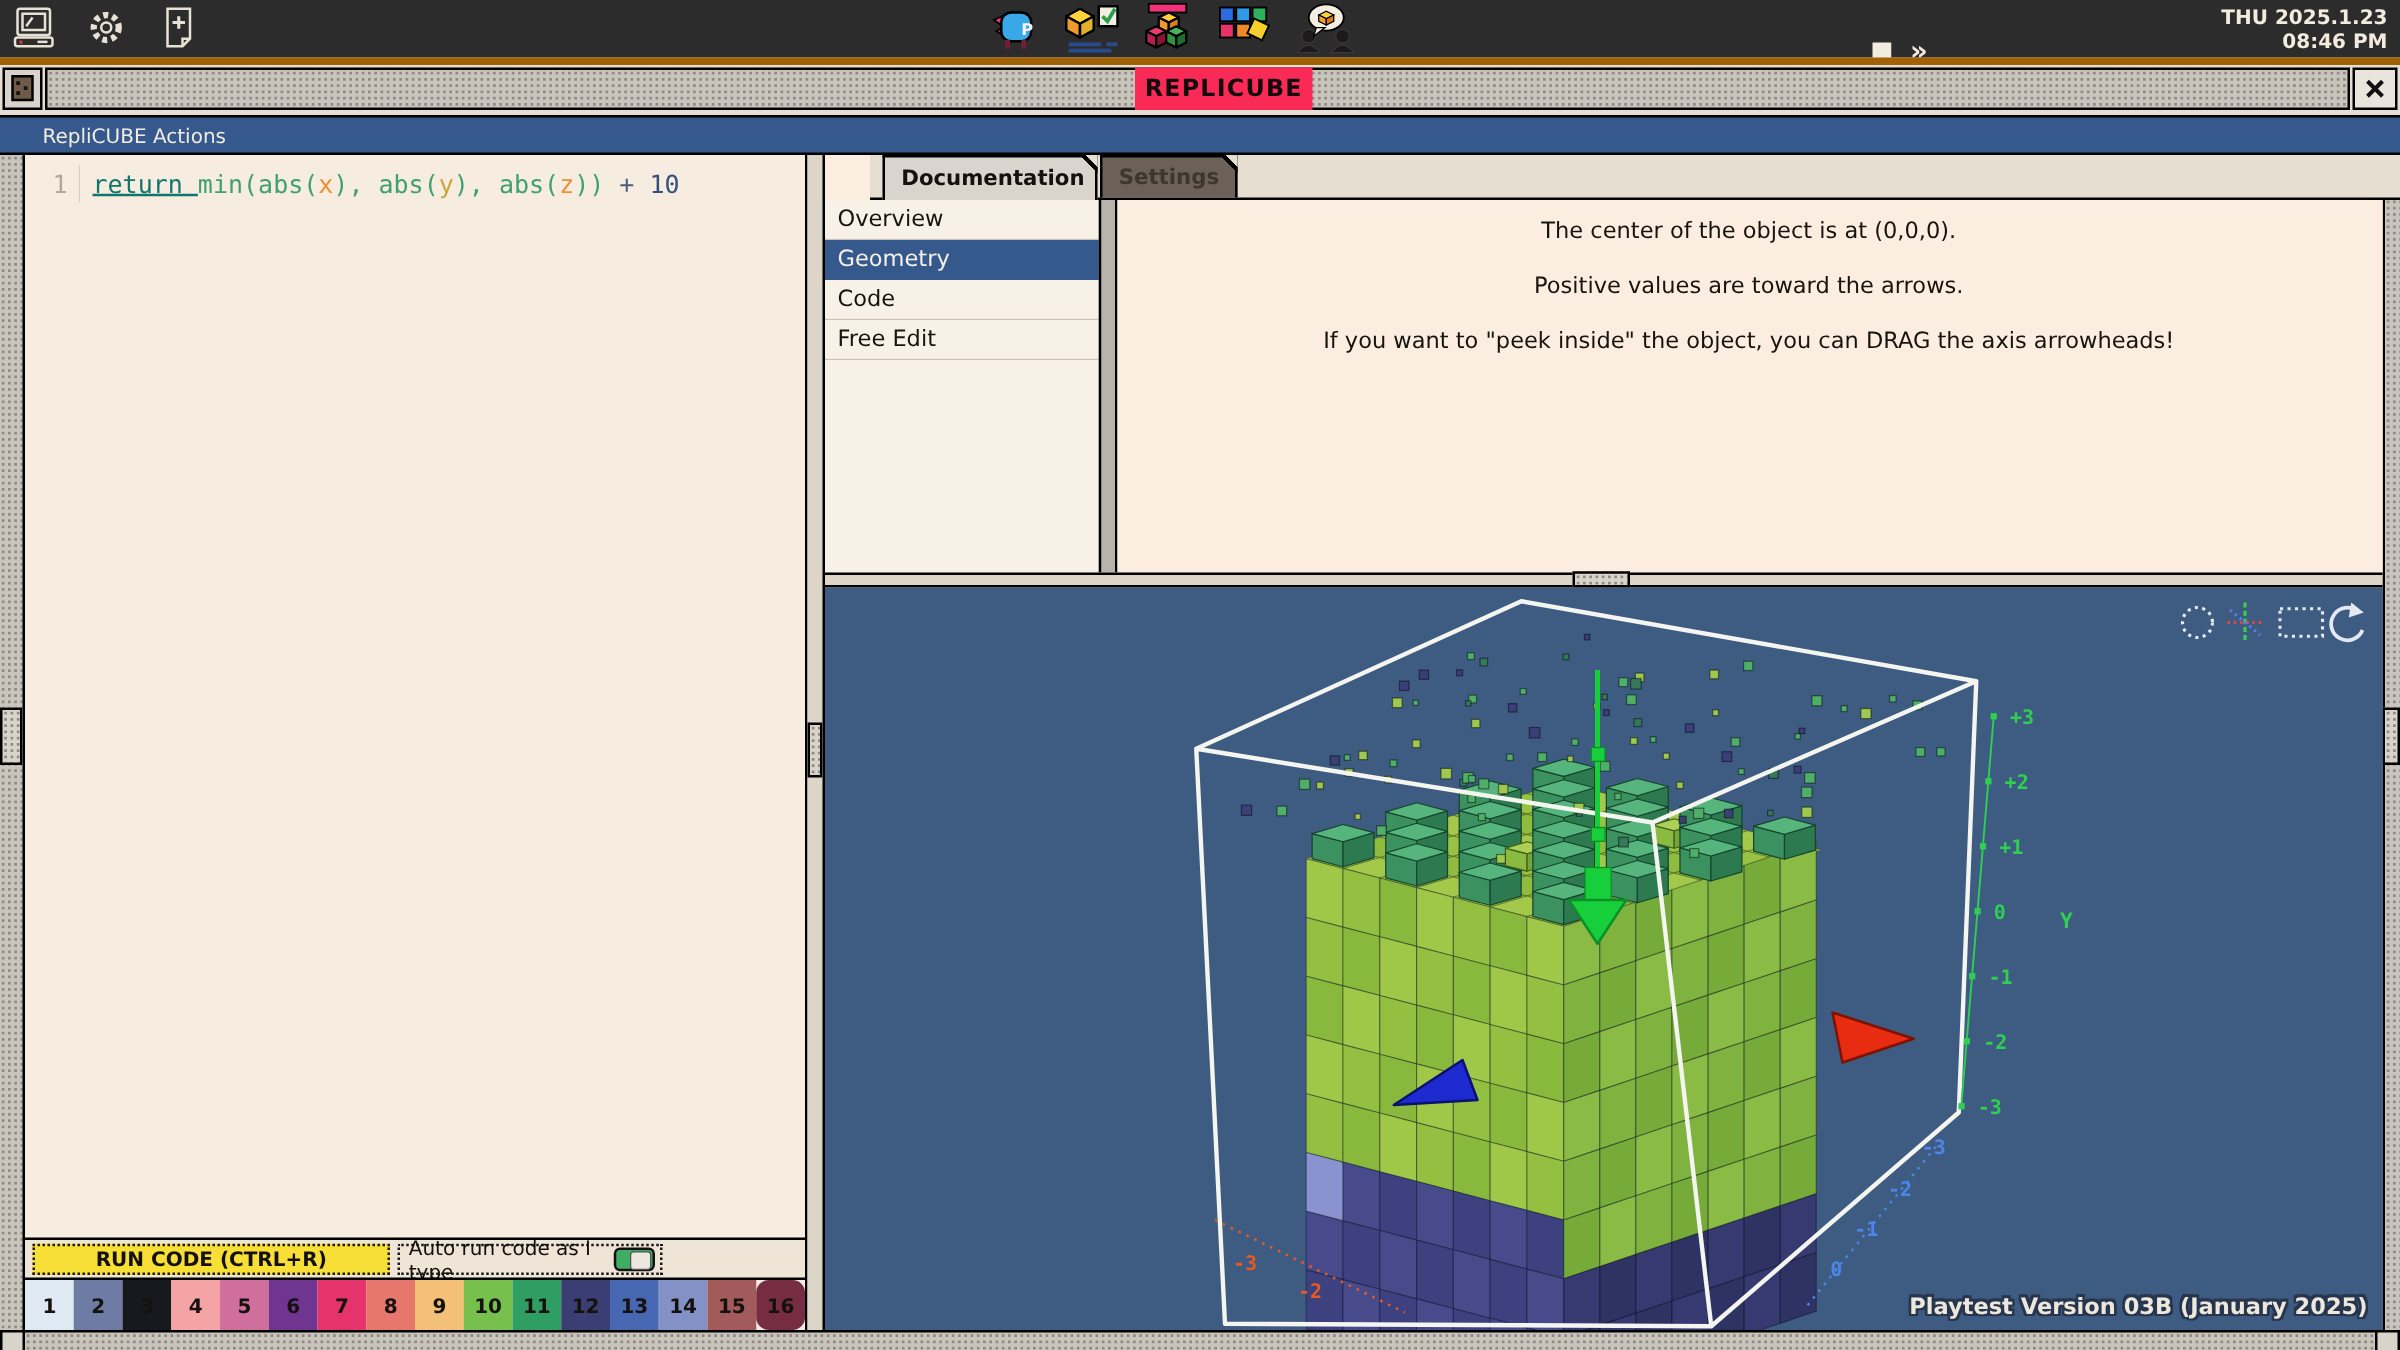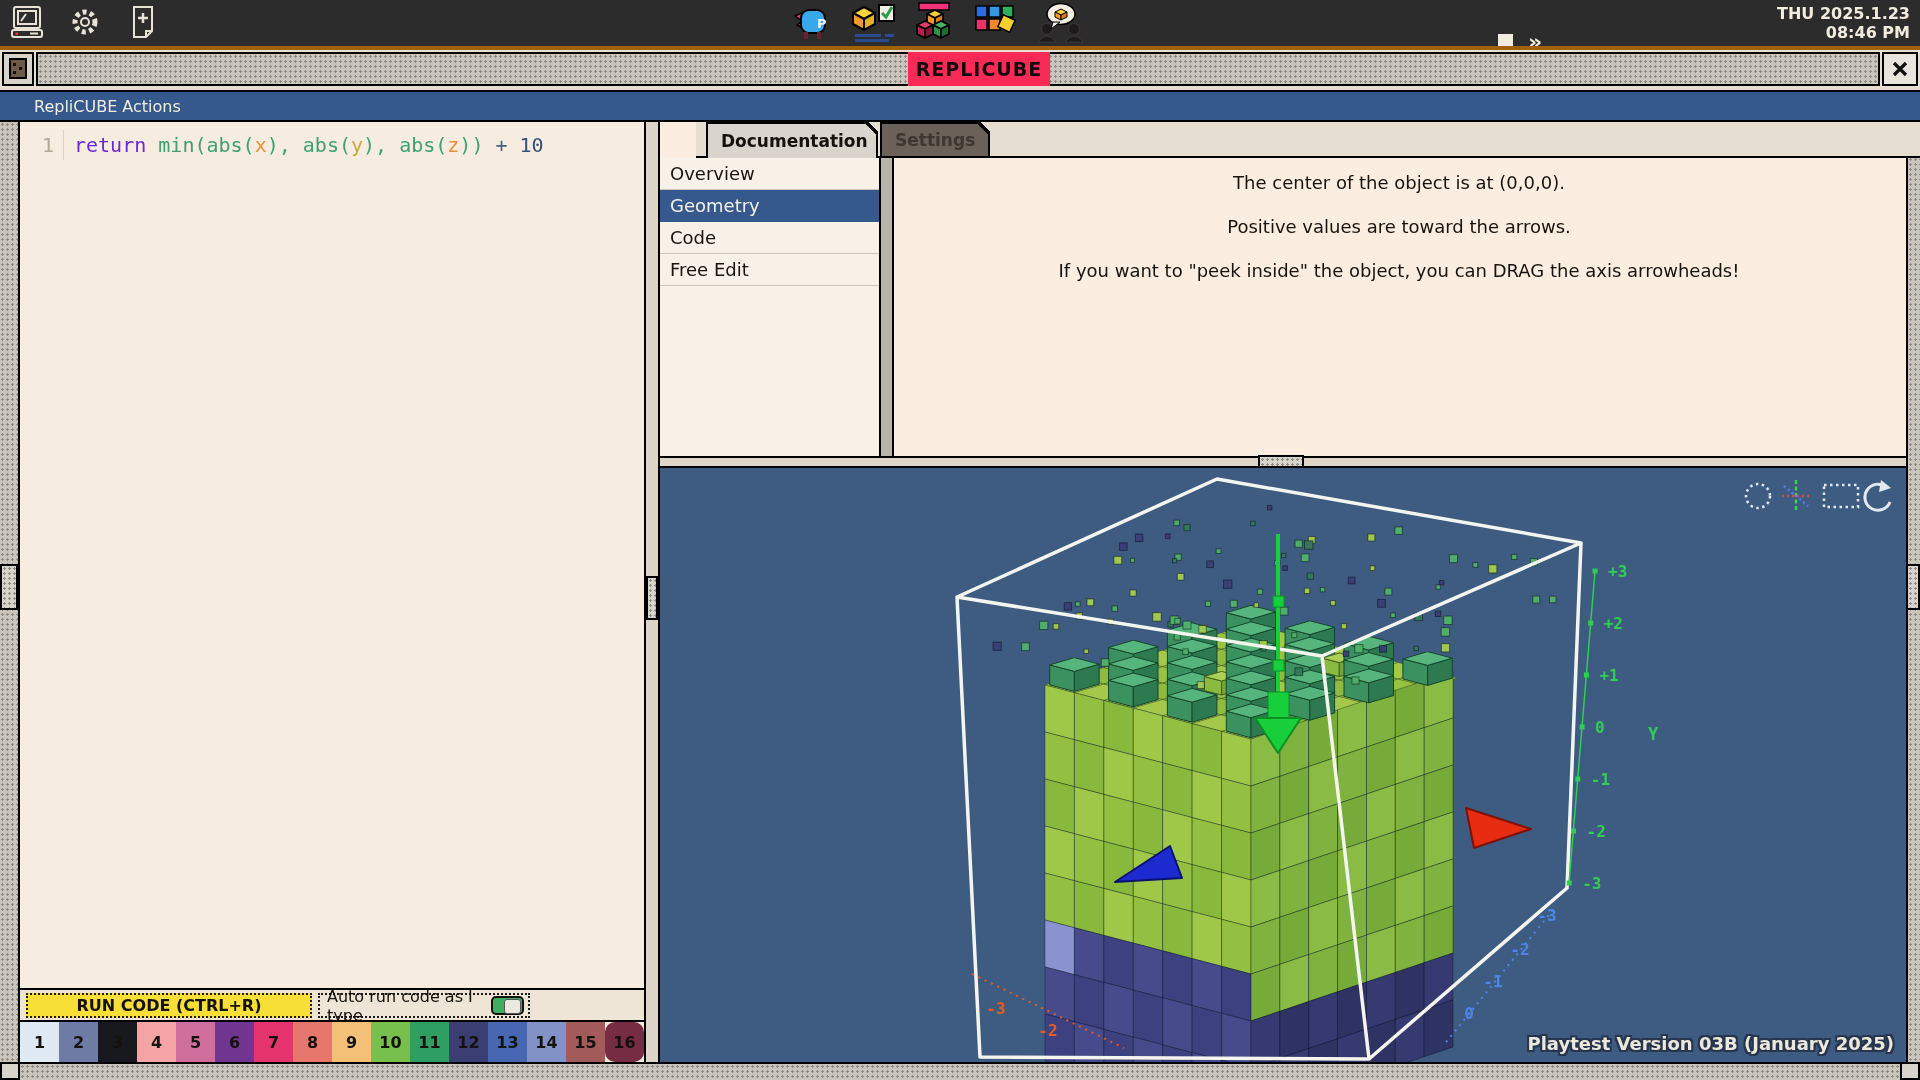--- a/index.html
+++ b/index.html
@@ -10,21 +10,21 @@
   .sys-left{position:absolute;left:10px;top:4px;display:flex;gap:24px;}
   .sys-left svg{display:block;}
   .sys-center{position:absolute;left:793px;top:2px;display:flex;gap:16px;align-items:flex-start;}
   .sys-music{position:absolute;left:1498px;top:12px;display:flex;gap:15px;align-items:center;color:#f2ecdf;}
   .stop-sq{width:15px;height:15px;background:#f2ecdf;}
   .skip{font-size:22px;font-weight:bold;line-height:15px;}
   .track{font-size:17px;font-weight:normal;margin-top:38px;}
   .sys-datetime{position:absolute;right:10px;top:4px;text-align:right;color:#f2ecdf;font-weight:bold;font-size:16px;line-height:19px;}
 
   
-  .window{position:absolute;left:0;top:46px;width:1920px;height:1034px;background:#e6ded1;border-top:4px solid #a16207;box-sizing:border-box;}
+  .window{position:absolute;left:0;top:46px;width:1920px;height:1034px;background:#e6ded1;border-top:6px solid #a16207;box-sizing:border-box;}
   .dotted{background-color:#c9c5bd;background-image:radial-gradient(#8f8b81 1.1px,transparent 1.25px);background-size:5px 5px;}
   .titlebar{position:absolute;left:0;top:0;width:1920px;height:40px;}
   .dotstrip{position:absolute;left:36px;top:2px;width:1844px;height:34px;border:2px solid #000;box-sizing:border-box;}
   .win-btn{position:absolute;left:2px;top:2px;width:32px;height:34px;background:#d8d4cc;border:2px solid #000;box-sizing:border-box;}
   .close-btn{position:absolute;right:2px;top:2px;width:36px;height:34px;background:#e9e5dc;border:2px solid #000;box-sizing:border-box;display:flex;align-items:center;justify-content:center;}
   .badge{position:absolute;left:908px;top:2px;width:142px;height:34px;background:#f92b56;color:#140a0e;display:flex;align-items:center;justify-content:center;font-weight:bold;font-size:19px;letter-spacing:1px;}
   .header{position:absolute;left:0;top:40px;width:1920px;height:32px;background:#35598c;border-top:2px solid #000;border-bottom:2px solid #000;box-sizing:border-box;color:#f2ece0;font-size:16px;display:flex;align-items:center;padding-left:34px;}
 
   .edge-left{position:absolute;left:0;top:72px;width:20px;height:940px;border-right:2px solid #000;box-sizing:border-box;}
   .edge-right{position:absolute;right:0;top:72px;width:14px;height:940px;border-left:2px solid #000;box-sizing:border-box;}
@@ -32,21 +32,21 @@
   .grip-l{position:absolute;left:0;top:514px;width:18px;height:46px;border:2px solid #000;box-sizing:border-box;background-color:#d8d4cc;}
   .grip-r{position:absolute;right:0;top:514px;width:14px;height:46px;border:2px solid #000;box-sizing:border-box;background-color:#d8d4cc;}
   .corner-bl{position:absolute;left:0;top:1012px;width:20px;height:18px;border:2px solid #000;box-sizing:border-box;background:#d8d4cc;}
   .corner-br{position:absolute;right:0;top:1012px;width:20px;height:18px;border:2px solid #000;box-sizing:border-box;background:#d8d4cc;}
   .baseline{position:absolute;left:0;top:1030px;width:1920px;height:4px;background:#1b4f44;}
 
   
   .editor{position:absolute;left:20px;top:72px;width:626px;height:940px;background:#f6ecdf;border-right:2px solid #000;box-sizing:border-box;}
   .code-line{position:absolute;left:0;top:8px;width:100%;height:30px;display:flex;align-items:center;font-family:"DejaVu Sans Mono",monospace;font-size:20px;}
   .lineno{width:34px;text-align:right;padding-right:9px;color:#b3a898;border-right:1px solid #ddd2c2;margin-right:10px;height:30px;line-height:30px;}
-  .kw{color:#6d28d9;} .fn{color:#3fa070;} .vx{color:#ec8f33;} .vy{color:#c9a83a;} .vz{color:#ec8f33;} .op{color:#49617c;} .num{color:#35507a;}
+  .kw{color:#0f766e;text-decoration:underline;} .fn{color:#3fa070;} .vx{color:#ec8f33;} .vy{color:#c9a83a;} .vz{color:#ec8f33;} .op{color:#49617c;} .num{color:#35507a;}
   .statusrow{position:absolute;left:0;top:838px;width:100%;height:28px;border-top:2px solid #000;box-sizing:border-box;background:#f3e9da;display:flex;justify-content:space-between;align-items:center;padding:0 10px;color:#3f6aa3;font-weight:bold;font-size:16px;}
   .runrow{position:absolute;left:0;top:866px;width:100%;height:32px;border-top:2px solid #000;box-sizing:border-box;background:#efe5d6;}
   .runbtn{position:absolute;left:6px;top:3px;width:286px;height:25px;background:#f8df38;border:2px dotted #1a1a1a;box-sizing:border-box;display:flex;align-items:center;justify-content:center;font-weight:bold;font-size:16px;color:#14110c;cursor:pointer;}
   .autogroup{position:absolute;left:298px;top:3px;width:212px;height:25px;border:2px dotted #1a1a1a;box-sizing:border-box;display:flex;align-items:center;gap:8px;padding:0 4px 0 7px;font-size:16px;color:#14110c;}
   .toggle{width:38px;height:19px;border:2px solid #111;border-radius:5px;background:#3fae62;position:relative;box-sizing:border-box;cursor:pointer;}
   .knob{position:absolute;right:1px;top:1px;width:15px;height:13px;background:#ece8e0;border:1px solid #555;border-radius:3px;}
   .palette{position:absolute;left:0;top:898px;width:100%;height:42px;border-top:2px solid #000;box-sizing:border-box;display:flex;}
   .sw{flex:1;display:flex;align-items:center;justify-content:center;font-weight:bold;font-size:16px;color:#15120e;cursor:pointer;}
 
   

